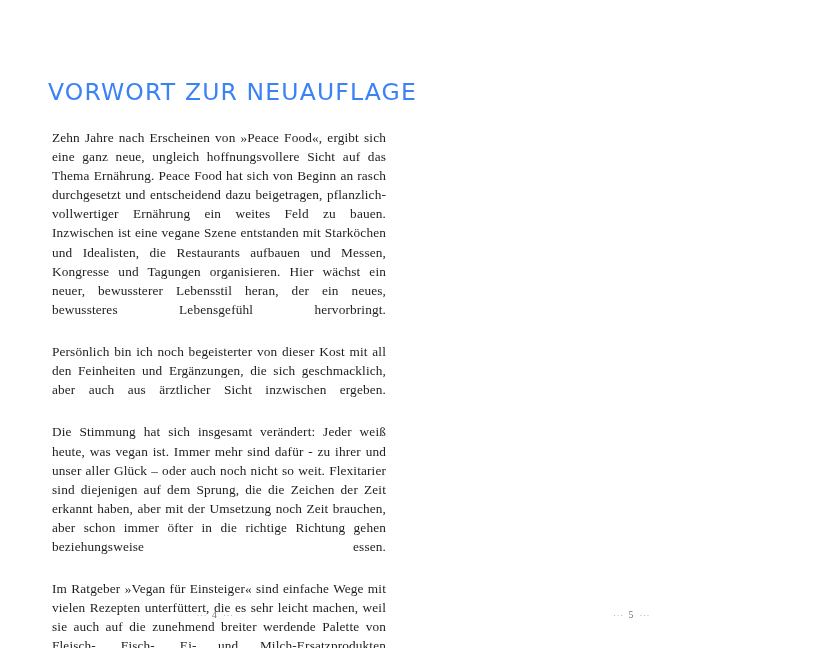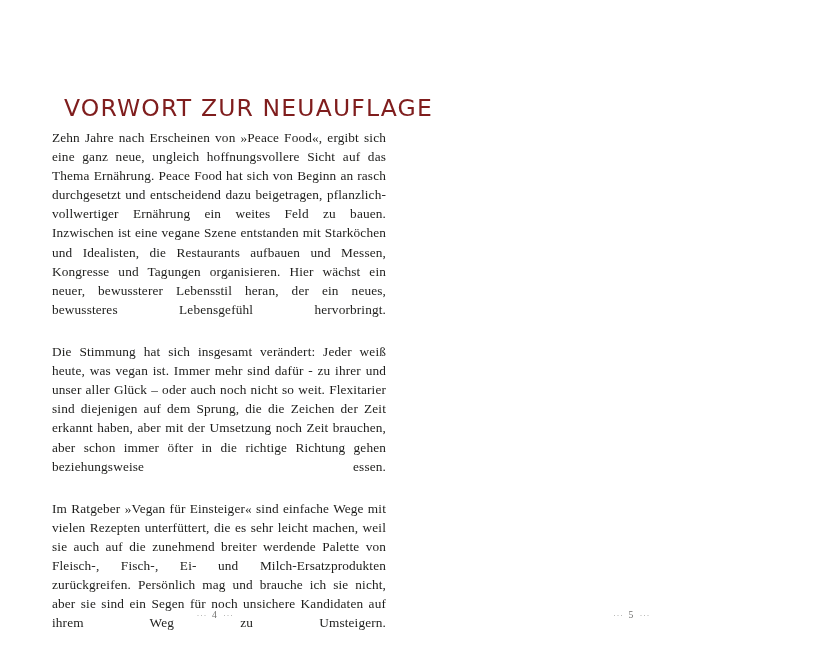--- a/index.html
+++ b/index.html
@@ -37,27 +37,27 @@
     position: absolute;
     top: 124px;
   }
   .page-left .column-body  { left: 48px;  width: 342px; }
 
   
   .chapter-title {
     position: absolute;
     left: 48px;
     top: 80px;
-    margin: 16px;
+    margin: 0;
     font-family: "DejaVu Sans", "Liberation Sans", sans-serif;
     font-weight: 400;
     font-size: 23.5px;
     line-height: 1.1;
     letter-spacing: 1.15px;
-    color: #7f1d1d;
+    color: #3b82f6;
     white-space: nowrap;
   }
 
   
   .para {
     margin: 4px;
     font-size: 13.3px;
     line-height: 19.1px;
     text-align: justify;
     text-justify: inter-word;
@@ -99,20 +99,21 @@
 <body>
 
 <div class="book-spread">
 
   <div class="page page-left">
 
     <h1 class="chapter-title">VORWORT ZUR NEUAUFLAGE</h1>
 
     <div class="column-body">
       <p class="para">Zehn Jahre nach Erscheinen von »Peace Food«, ergibt sich eine ganz neue, ungleich hoffnungsvollere Sicht auf das Thema Ernährung. Peace Food hat sich von Beginn an rasch durchgesetzt und entscheidend dazu beigetragen, pflanzlich-vollwertiger Ernährung ein weites Feld zu bauen. Inzwischen ist eine vegane Szene entstanden mit Starköchen und Idealisten, die Restaurants aufbauen und Messen, Kongresse und Tagungen organisieren. Hier wächst ein neuer, bewussterer Lebensstil heran, der ein neues, bewussteres Lebensgefühl hervorbringt.</p>
+      <p class="para">Persönlich bin ich noch begeisterter von dieser Kost mit all den Feinheiten und Ergänzungen, die sich geschmacklich, aber auch aus ärztlicher Sicht inzwischen ergeben.</p>
       <p class="para">Die Stimmung hat sich insgesamt verändert: Jeder weiß heute, was vegan ist. Immer mehr sind dafür - zu ihrer und unser aller Glück – oder auch noch nicht so weit. Flexitarier sind diejenigen auf dem Sprung, die die Zeichen der Zeit erkannt haben, aber mit der Umsetzung noch Zeit brauchen, aber schon immer öfter in die richtige Richtung gehen beziehungsweise essen.</p>
       <p class="para">Im Ratgeber »Vegan für Einsteiger« sind einfache Wege mit vielen Rezepten unterfüttert, die es sehr leicht machen, weil sie auch auf die zunehmend breiter werdende Palette von Fleisch-, Fisch-, Ei- und Milch-Ersatzprodukten zurückgreifen. Persönlich mag und brauche ich sie nicht, aber sie sind ein Segen für noch unsichere Kandidaten auf ihrem Weg zu Umsteigern.</p>
 
     </div>
 
     <div class="folio">
       <span class="orn">···</span><span class="num">4</span><span class="orn">···</span>
     </div>
   </div>
 

